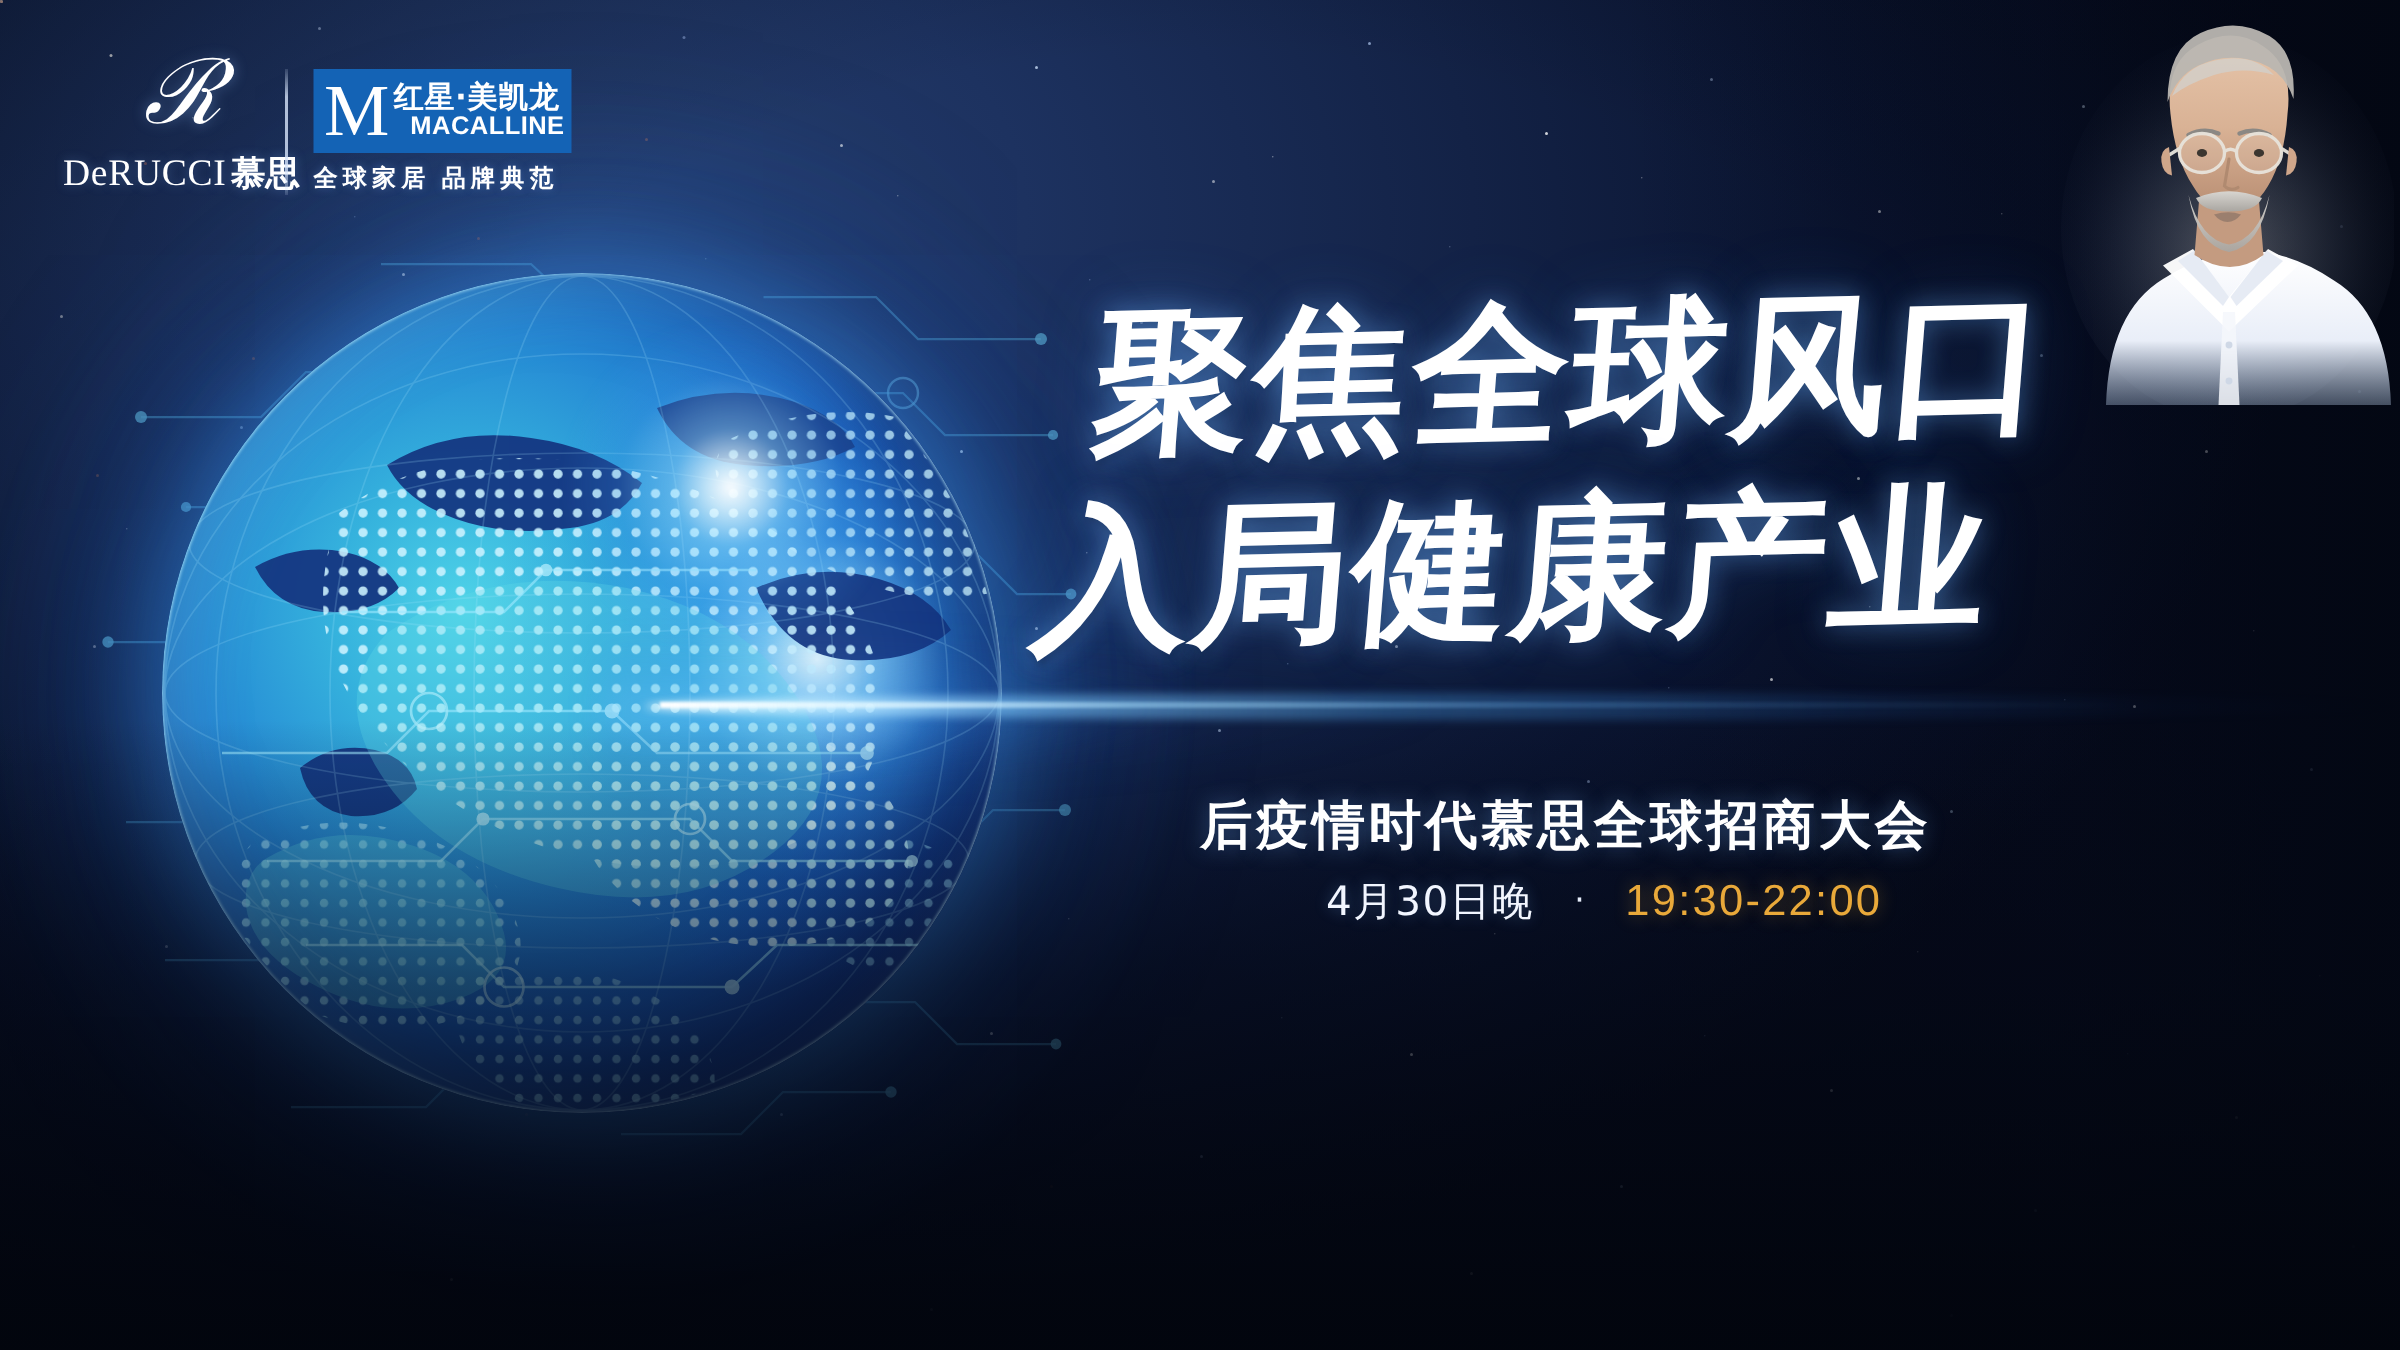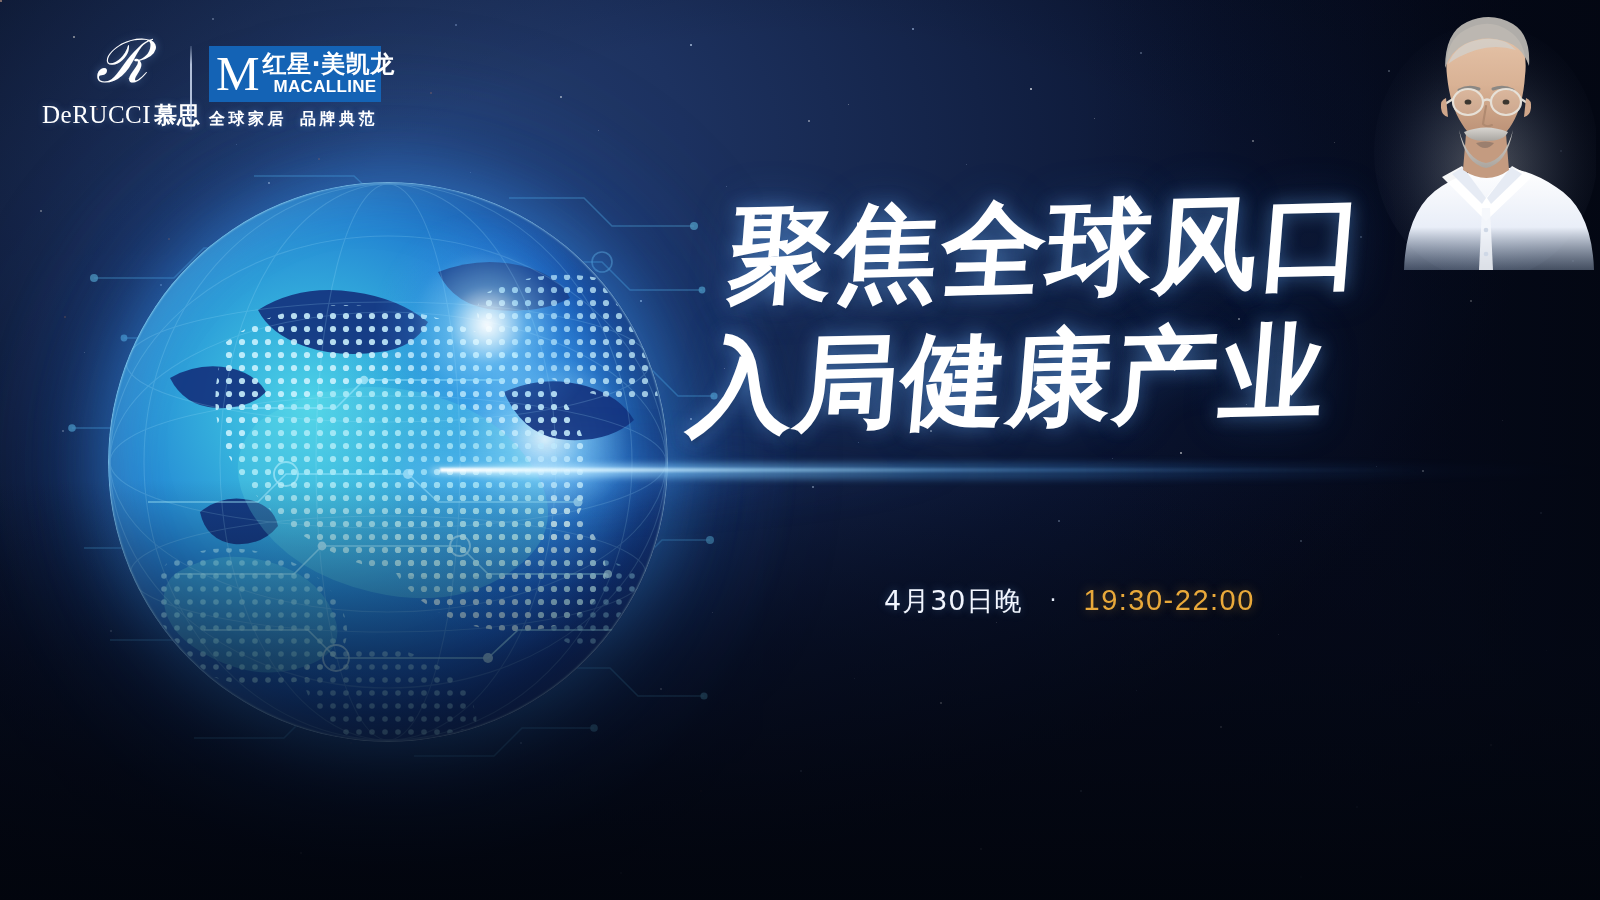--- a/index.html
+++ b/index.html
@@ -289,39 +289,39 @@
     line-height: 0.9;
     color: #ffffff;
     font-weight: normal;
     margin: 0 5px 0 2px;
     letter-spacing: -2px;
   }
   .mac-right { display: flex; flex-direction: column; justify-content: center; }
   .mac-cn {
     font-family: "DejaVu Sans", sans-serif;
     font-weight: bold;
-    font-size: 24px;
+    font-size: 20px;
     color: #ffffff;
     letter-spacing: 0.5px;
     line-height: 1.08;
     white-space: nowrap;
   }
   .mac-en {
     font-family: "Liberation Sans", sans-serif;
     font-weight: bold;
     font-size: 17px;
     color: #ffffff;
     letter-spacing: 0.3px;
     line-height: 1.1;
     white-space: nowrap;
     padding-left: 11px;
   }
   .mac-tag {
     margin-top: 7px;
-    font-family: Liberation Mono, monospace;
+    font-family: Liberation Serif, serif;
     font-weight: bold;
     font-size: 16px;
     color: #ffffff;
     letter-spacing: 3.5px;
     white-space: nowrap;
     text-shadow: 0 0 6px rgba(120,175,255,0.35);
   }
 
   
   .headline {
@@ -579,20 +579,21 @@
       </div>
       <div class="mac-tag">全球家居 品牌典范</div>
     </div>
   </div>
 
   <div class="headline">
     <div class="hl-line hl-line-1">聚焦全球风口</div>
     <div class="hl-line hl-line-2">入局健康产业</div>
   </div>
 
+  <div class="subtitle">后疫情时代慕思全球招商大会</div>
 
   <div class="daterow">
     <span class="date-cn">4月30日晚</span>
     <span class="date-dot">·</span>
     <span class="date-time">19:30-22:00</span>
   </div>
 
   <div class="portrait">
     <svg viewBox="0 0 232 268">
       <defs>

